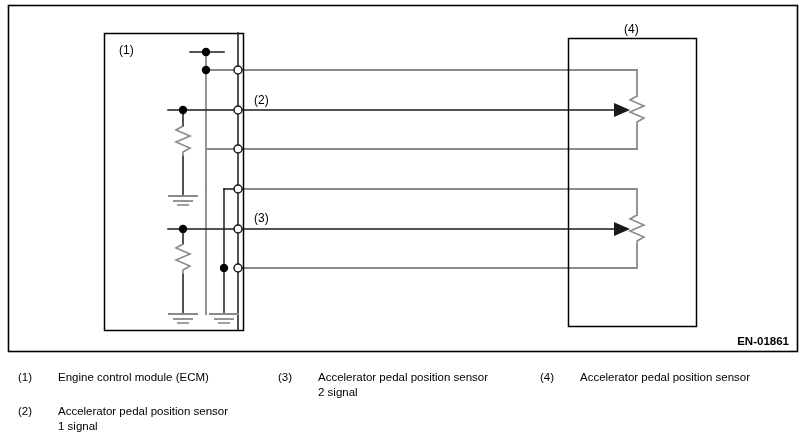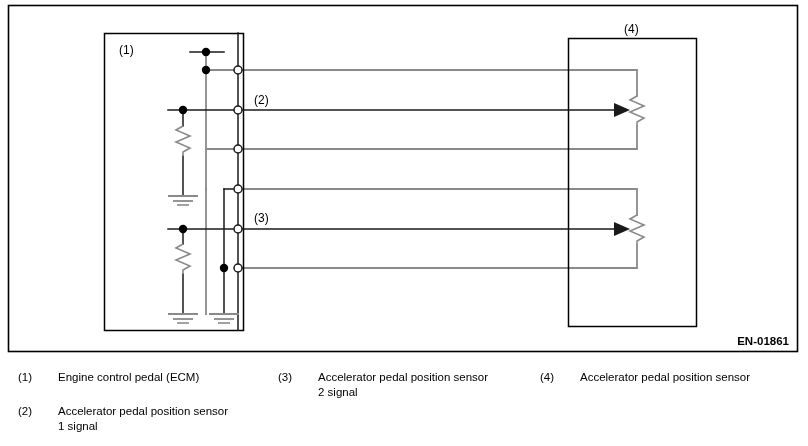--- a/index.html
+++ b/index.html
@@ -166,21 +166,21 @@
     <text x="254" y="104" font-family="Liberation Sans, sans-serif" font-size="12" fill="#000">(2)</text>
     <text x="254" y="222" font-family="Liberation Sans, sans-serif" font-size="12" fill="#000">(3)</text>
     <text x="624" y="33" font-family="Liberation Sans, sans-serif" font-size="12" fill="#000">(4)</text>
 
     <text x="789" y="345" text-anchor="end" font-family="Liberation Sans, sans-serif" font-size="11.5" font-weight="bold" fill="#000">EN-01861</text>
   </svg>
 
   <div class="legend">
     <div class="legend-entry e1">
       <span class="legend-num">(1)</span>
-      <span class="legend-text">Engine control pedal (ECM)</span>
+      <span class="legend-text">Engine control module (ECM)</span>
     </div>
     <div class="legend-entry e2">
       <span class="legend-num">(2)</span>
       <span class="legend-text">Accelerator pedal position sensor
 1 signal</span>
     </div>
     <div class="legend-entry e3">
       <span class="legend-num">(3)</span>
       <span class="legend-text">Accelerator pedal position sensor
 2 signal</span>

